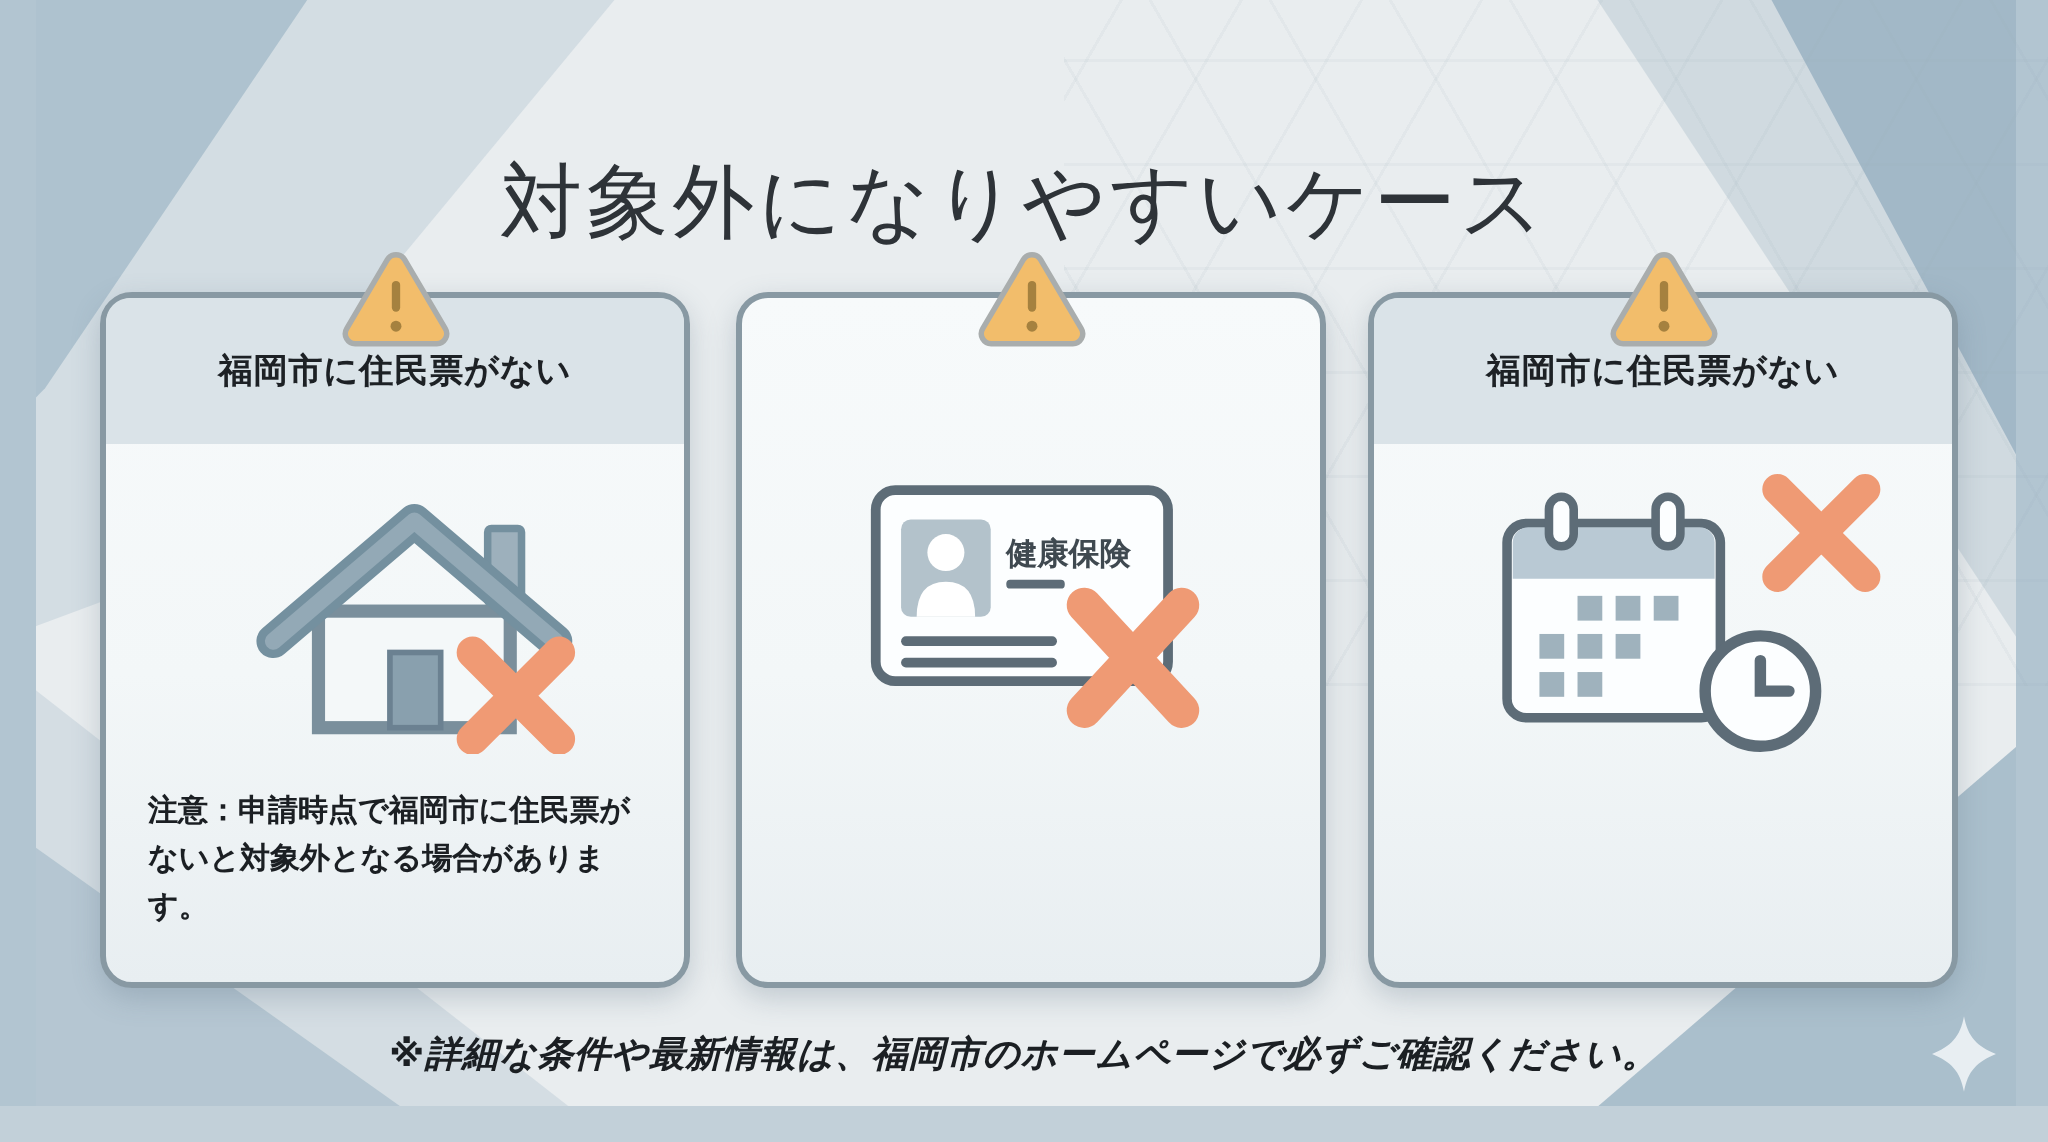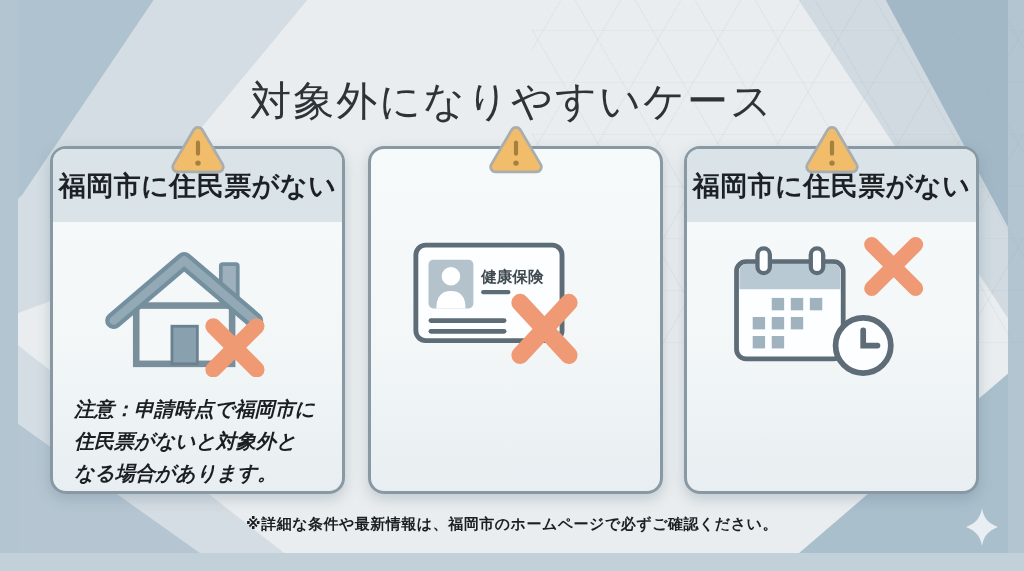--- a/index.html
+++ b/index.html
@@ -27,29 +27,29 @@
   .title{position:absolute;top:40px;left:0;width:100%;text-align:center;
          font-size:41px;font-weight:400;color:#2e3338;letter-spacing:2px;margin-top:34px;}
 
   .card{position:absolute;top:146px;width:295px;height:348px;box-sizing:border-box;
         border:3px solid #8899a3;border-radius:16px;
         background:linear-gradient(180deg,#f7fafb 0%,#f3f7f8 55%,#e8eef1 100%);
         box-shadow:0 5px 14px rgba(90,110,130,.28);}
   .card.c1{left:50px}.card.c2{left:368px}.card.c3{left:684px}
   .card-header{height:73px;background:#dae3e8;border-radius:12px 12px 0 0;
         display:flex;align-items:center;justify-content:center;
-        font-size:27px;font-weight:800;color:#1d2125;letter-spacing:.5px;}
+        font-size:17px;font-weight:800;color:#1d2125;letter-spacing:.5px;}
   .warn{position:absolute;top:-26px;left:50%;transform:translateX(-50%);line-height:0;}
-  .icon-area{position:absolute;top:73px;left:16px;right:0;height:168px;
-        display:flex;align-items:center;justify-content:flex-start;margin-left:24px;}
+  .icon-area{position:absolute;top:73px;left:0;right:0;height:168px;
+        display:flex;align-items:center;justify-content:center;margin-left:24px;}
   .note{position:absolute;top:244px;left:0;padding:0 21px;width:242px;
-        font-size:20px;font-weight:700;line-height:1.6;color:#1b1f23;text-align:left;font-style:italic;}
+        font-size:15px;font-weight:700;line-height:1.6;color:#1b1f23;text-align:left;}
 
   .footer{position:absolute;top:515px;left:0;width:100%;text-align:center;
-        font-size:15px;font-weight:800;color:#1b1f23;letter-spacing:.5px;}
+        font-size:18px;font-weight:800;color:#1b1f23;letter-spacing:.5px;font-style:italic;}
 </style>
 </head>
 <body>
 
 <div class="stage">
 
   <div class="layer">
     <div class="f-tl2"></div>
     <div class="f-tl"></div>
     <div class="f-tr2"></div>

